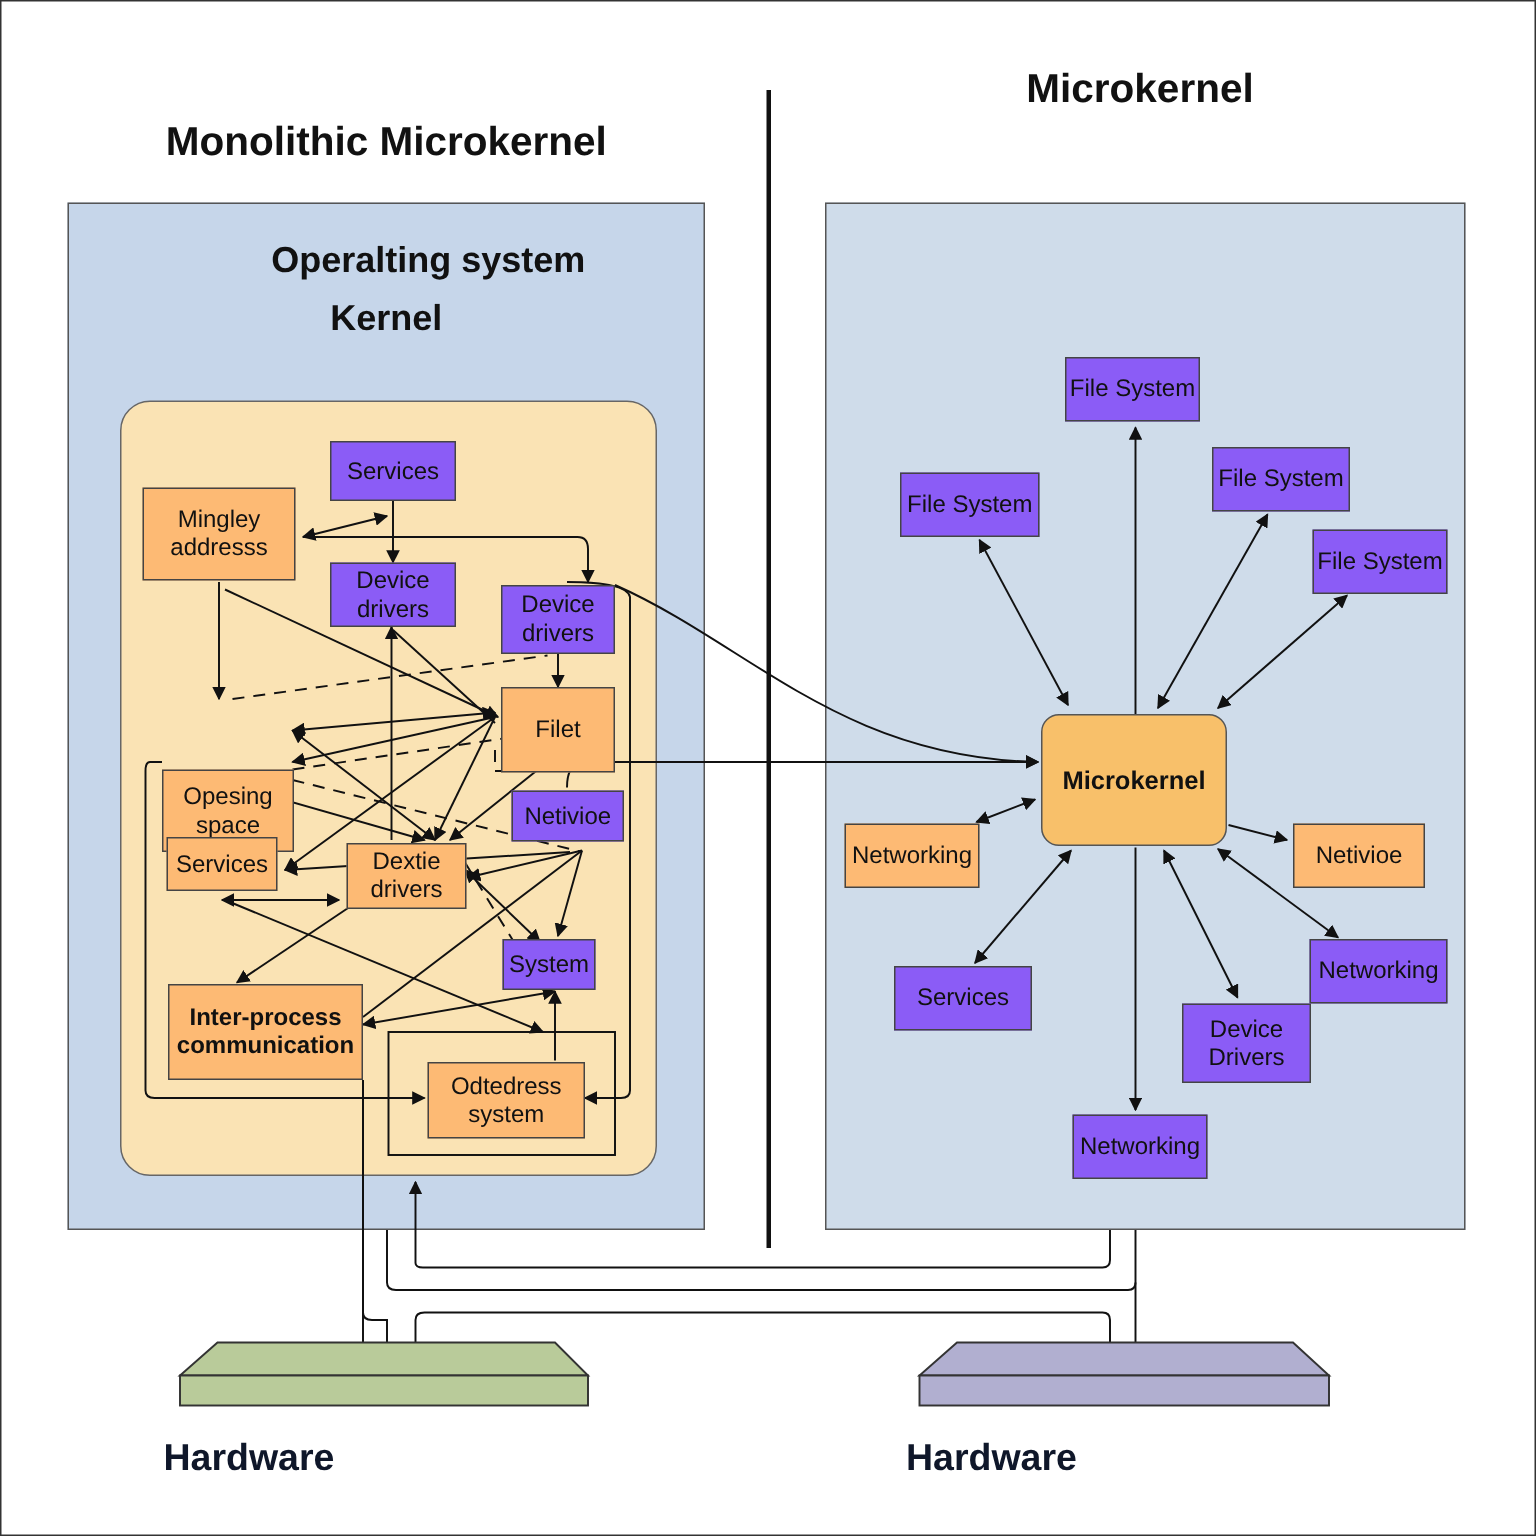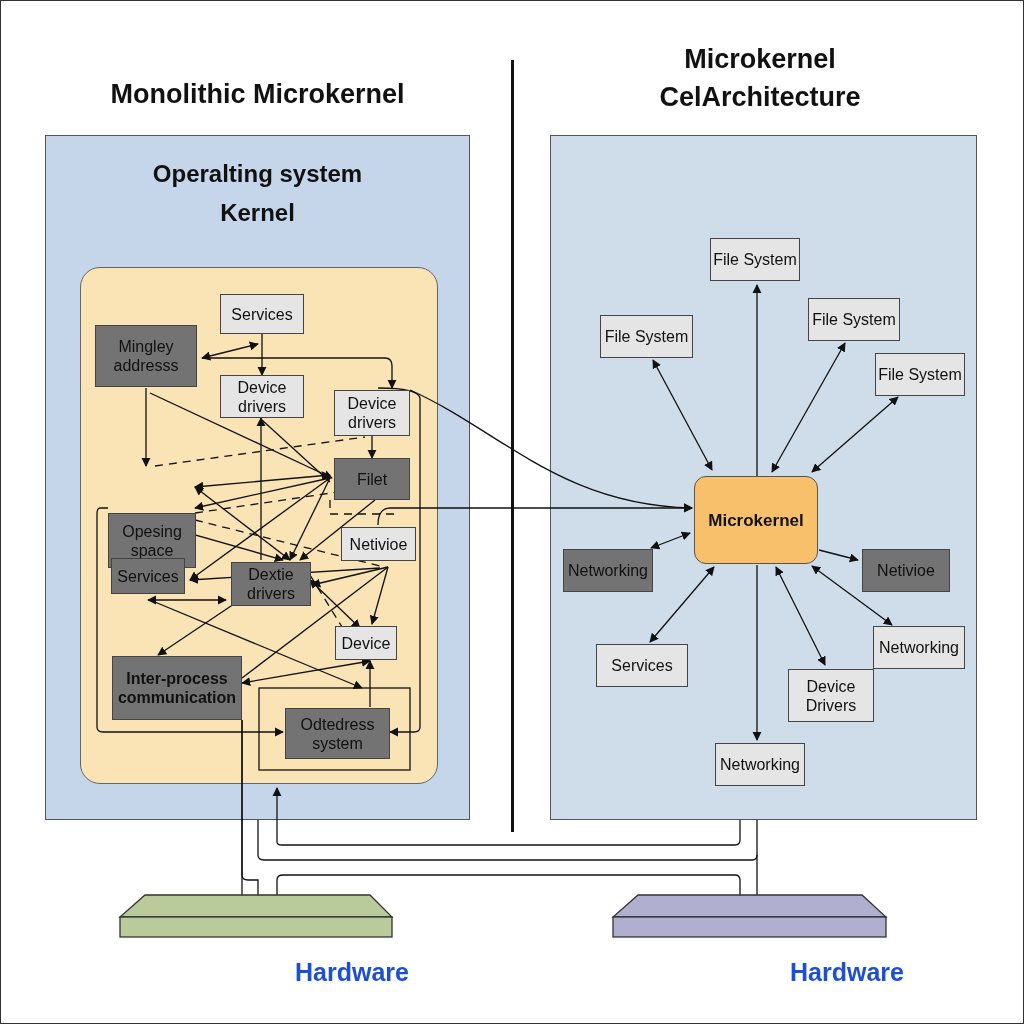--- a/index.html
+++ b/index.html
@@ -13,44 +13,43 @@
   .panel { position: absolute; border: 1.5px solid #555; box-sizing: border-box; }
   .panel.left { left: 45px; top: 135px; width: 425px; height: 685px; background: #c6d6ea; }
   .panel.right { left: 550px; top: 135px; width: 427px; height: 685px; background: #cfdcea; }
   .panel-heading { position: absolute; font-weight: bold; font-size: 24px; color: #111; text-align: center; left: 45px; width: 425px; }
   .kernel-area { position: absolute; left: 80px; top: 267px; width: 358px; height: 517px; background: #fae3b4; border: 1.5px solid #666; border-radius: 20px; box-sizing: border-box; }
   .box {
     position: absolute; box-sizing: border-box; border: 1.5px solid #444;
     display: flex; align-items: center; justify-content: center; text-align: center;
     font-size: 16px; line-height: 19px; color: #111; padding: 2px;
   }
-  .box.y { background: #e5e5e5; }
-  .box.g { background: #737373; }
+  .box.y { background: #8b5cf6; }
+  .box.g { background: #fdba74; }
   .box.mk { background: #f8c06a; border-radius: 12px; font-weight: bold; font-size: 17px; border-color: #555; }
   .divider { position: absolute; left: 511px; top: 60px; width: 3px; height: 772px; background: #111; }
   svg.wires { position: absolute; left: 0; top: 0; width: 1024px; height: 1024px; pointer-events: none; }
-  .hw-label { position: absolute; font-weight: bold; font-size: 25px; color: #1d4ed8; text-align: right; width: 300px; }
+  .hw-label { position: absolute; font-weight: bold; font-size: 25px; color: #0f172a; text-align: left; width: 300px; }
 </style>
 </head>
 <body>
 
 <div class="frame"></div>
 
 <div class="title" style="left:60px; top:75px; width:395px;">Monolithic Microkernel</div>
 <div class="title" style="left:610px; top:40px; width:300px;">
   <div>Microkernel</div>
-  <div>CelArchitecture</div>
 </div>
 
 <div class="divider"></div>
 
 <div class="panel left"></div>
 <div class="panel right"></div>
 
-<div class="panel-heading" style="top:160px;">Operalting system</div>
+<div class="panel-heading" style="top:160px;padding-left:28px;">Operalting system</div>
 <div class="panel-heading" style="top:199px;">Kernel</div>
 
 <div class="kernel-area"></div>
 
 <svg class="wires" viewBox="0 0 1024 1024">
   <defs>
     <marker id="ah" viewBox="0 0 10 10" refX="9" refY="5" markerWidth="7" markerHeight="7" orient="auto-start-reverse">
       <path d="M0,0 L10,5 L0,10 z" fill="#111"></path>
     </marker>
   </defs>
@@ -126,25 +125,25 @@
     <polygon points="638,895 862,895 886,917 613,917" fill="#b1afd0" stroke="#333" stroke-width="1.3"></polygon>
     <rect x="613" y="917" width="273" height="20" fill="#b1afd0" stroke="#333" stroke-width="1.3"></rect>
   </g>
 </svg>
 
 <div class="box y" style="left:220px; top:294px; width:84px; height:40px;">Services</div>
 <div class="box g" style="left:95px; top:325px; width:102px; height:62px;">Mingley addresss</div>
 <div class="box y" style="left:220px; top:375px; width:84px; height:43px;">Device drivers</div>
 <div class="box y" style="left:334px; top:390px; width:76px; height:46px;">Device drivers</div>
 <div class="box g" style="left:108px; top:466px; width:88px; height:55px;margin-top:47px;">Opesing space</div>
-<div class="box g" style="left:334px; top:458px; width:76px; height:42px;">Filet</div>
+<div class="box g" style="left:334px; top:458px; width:76px; height:57px;">Filet</div>
 <div class="box y" style="left:341px; top:527px; width:75px; height:34px;">Netivioe</div>
 <div class="box g" style="left:111px; top:558px; width:74px; height:36px;">Services</div>
 <div class="box g" style="left:231px; top:562px; width:80px; height:44px;">Dextie drivers</div>
-<div class="box y" style="left:335px; top:626px; width:62px; height:34px;">Device</div>
+<div class="box y" style="left:335px; top:626px; width:62px; height:34px;">System</div>
 <div class="box g" style="left:112px; top:656px; width:130px; height:64px;font-weight:bold;">Inter-process communication</div>
 <div class="box g" style="left:285px; top:708px; width:105px; height:51px;">Odtedress system</div>
 
 <div class="box mk" style="left:694px; top:476px; width:124px; height:88px;">Microkernel</div>
 <div class="box y" style="left:710px; top:238px; width:90px; height:43px;">File System</div>
 <div class="box y" style="left:600px; top:315px; width:93px; height:43px;">File System</div>
 <div class="box y" style="left:808px; top:298px; width:92px; height:43px;">File System</div>
 <div class="box y" style="left:875px; top:353px; width:90px; height:43px;">File System</div>
 <div class="box g" style="left:563px; top:549px; width:90px; height:43px;">Networking</div>
 <div class="box g" style="left:862px; top:549px; width:88px; height:43px;">Netivioe</div>

